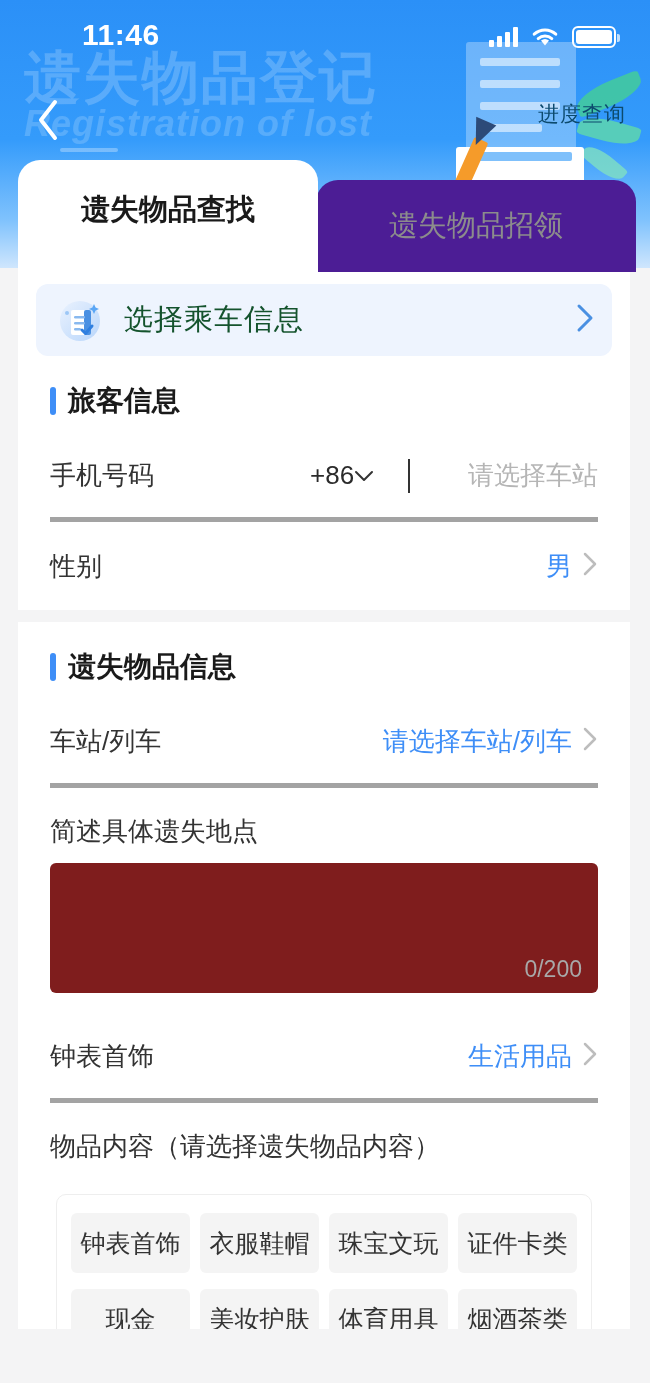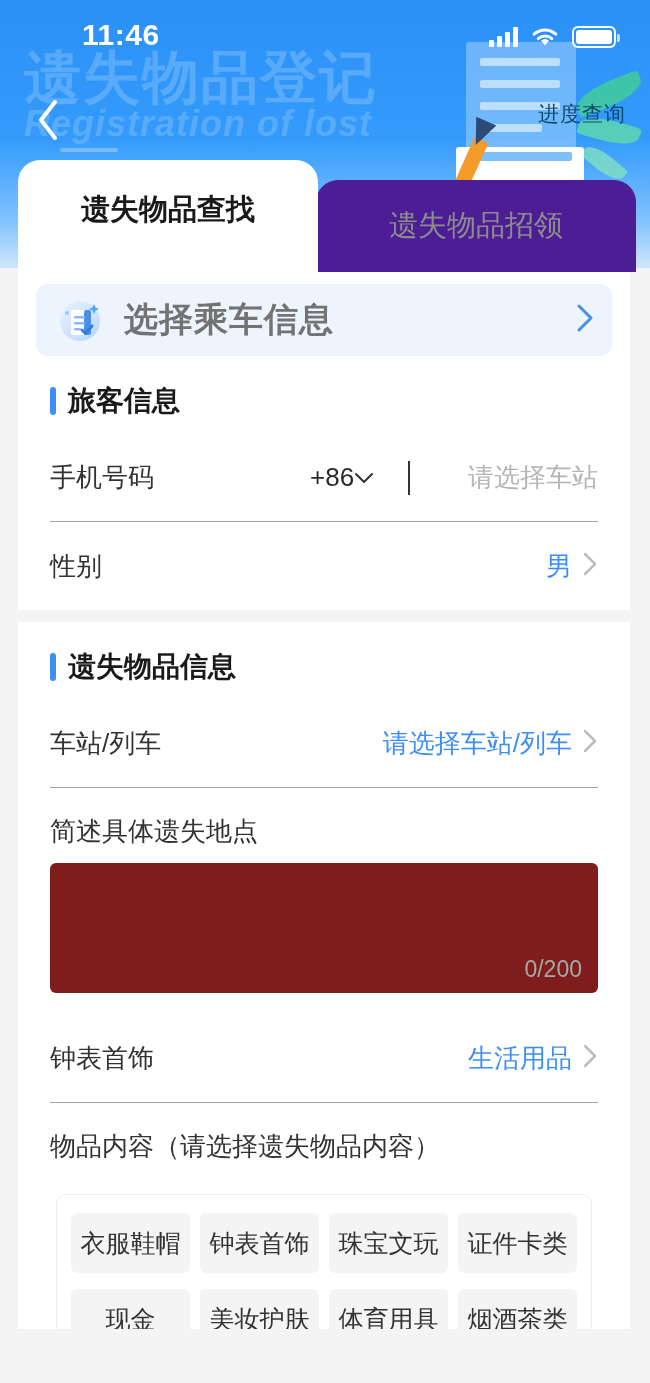--- a/index.html
+++ b/index.html
@@ -138,32 +138,32 @@
   .card {
     position: absolute; left: 18px; top: 262px; width: 612px; height: 1121px;
     background: #ffffff; z-index: 5; overflow: hidden;
   }
 
   .banner {
     margin: 22px 18px 0 18px; height: 72px; border-radius: 12px;
     background: #eef4fe; display: flex; align-items: center; padding: 0 18px;
   }
   .banner-ico { width: 52px; height: 52px; position: relative; flex: 0 0 52px; }
-  .banner-text { margin-left: 18px; font-size: 34px; color: #737373; font-weight: 700; letter-spacing: 1px; }
+  .banner-text { margin-left: 18px; font-size: 29px; color: #14532d; font-weight: 400; letter-spacing: 1px; }
   .banner-arrow { margin-left: auto; color: #4a90e2; }
 
   .sec-title {
     display: flex; align-items: center; gap: 12px;
     padding: 26px 0 14px 32px; font-size: 28px; font-weight: 700; color: #1a1a1a;
   }
   .sec-bar { width: 6px; height: 28px; background: #3e8ef7; border-radius: 3px; }
 
   .row {
     display: flex; align-items: center; height: 88px;
-    margin: 0 32px; border-bottom: 1px solid #a3a3a3;
+    margin: 0 32px; border-bottom: 5px solid #a3a3a3;
     font-size: 26px; color: #2b2b2b;
   }
   .row.last { border-bottom: none; }
   .row-label { color: #333; }
   .row-right { margin-left: auto; display: flex; align-items: center; gap: 10px; }
   .val-blue { color: #3e8ef7; font-size: 26px; }
   .val-ph { color: #b5b5b5; font-size: 26px; }
   .chev { color: #bdbdbd; font-size: 28px; line-height: 1; }
 
   .cc { display: flex; align-items: center; margin-left: 156px; font-size: 26px; color: #2b2b2b; }
@@ -341,22 +341,22 @@
           <svg width="16" height="26" viewBox="0 0 16 26">
               <path d="M3 3l10 10L3 23" stroke="#bdbdbd" stroke-width="2.5" fill="none" stroke-linecap="round" stroke-linejoin="round"></path>
             </svg>
         </span>
       </span>
     </div>
 
     <div class="area-label">物品内容（请选择遗失物品内容）</div>
 
     <div class="chips-wrap">
+      <div class="chip">钟表首饰</div>
       <div class="chip">衣服鞋帽</div>
-      <div class="chip">钟表首饰</div>
       <div class="chip">珠宝文玩</div>
       <div class="chip">证件卡类</div>
       <div class="chip">现金</div>
       <div class="chip">美妆护肤</div>
       <div class="chip">体育用具</div>
       <div class="chip">烟酒茶类</div>
       <div class="chip">手机电脑</div>
       <div class="chip">数码娱乐</div>
       <div class="chip">儿童玩具</div>
       <div class="chip">医护用品</div>

